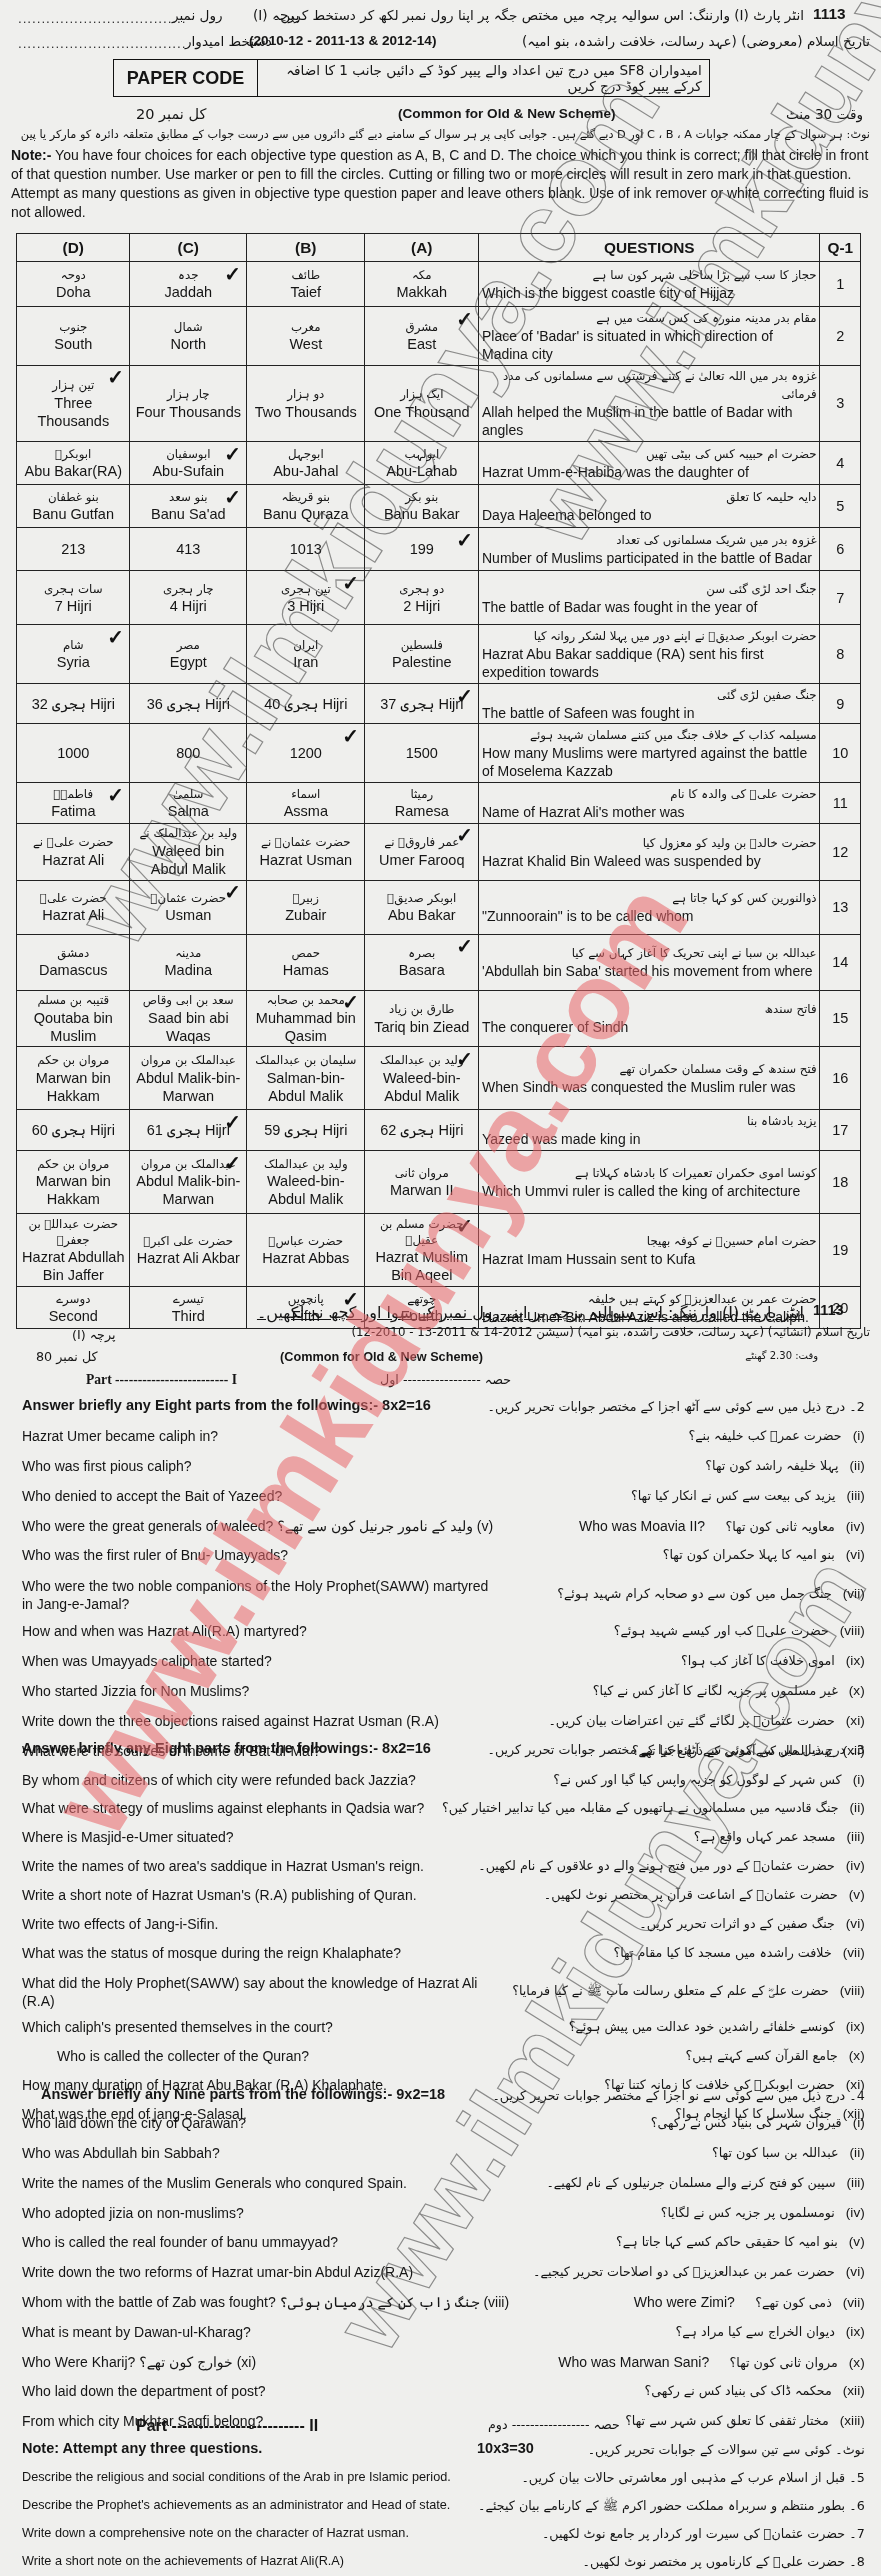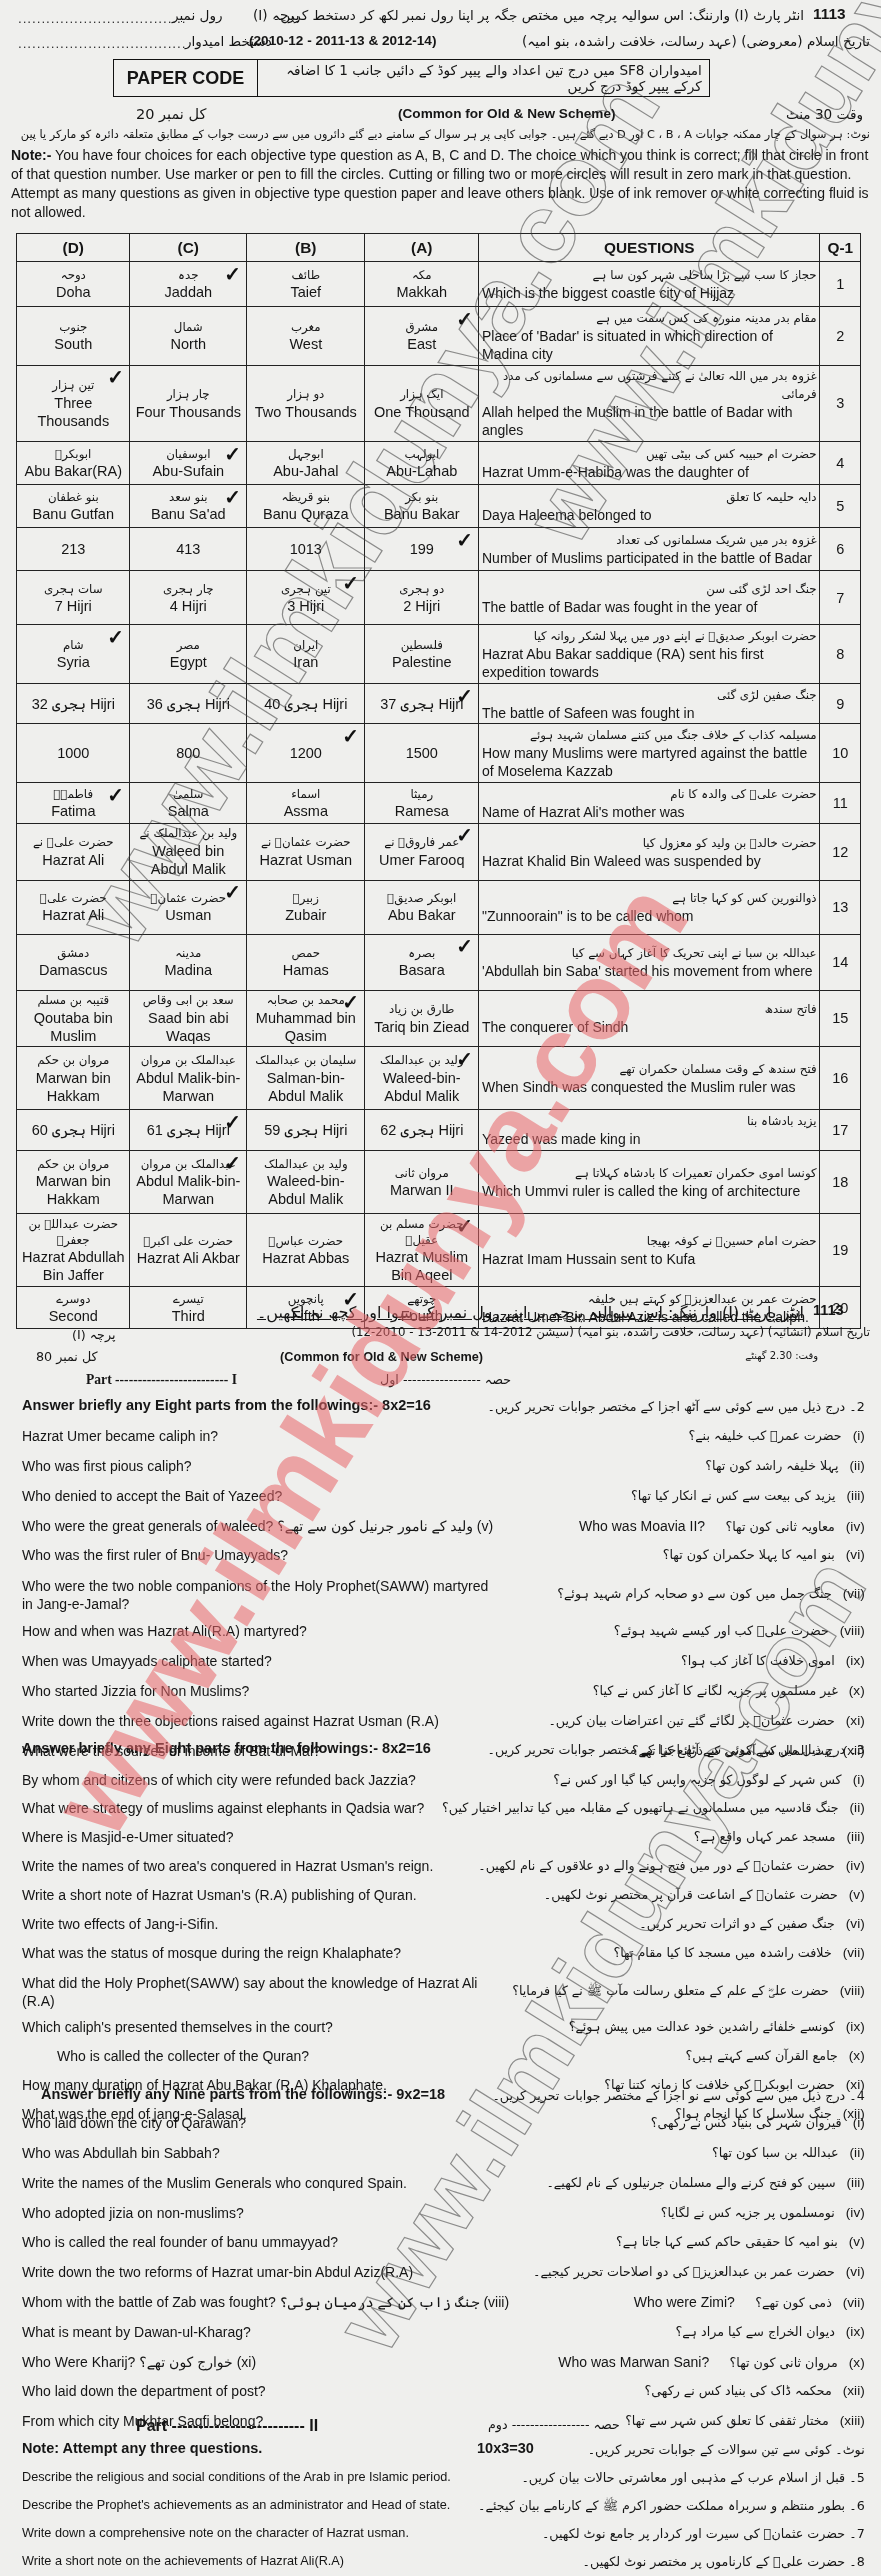--- a/index.html
+++ b/index.html
@@ -530,21 +530,21 @@
 
   <div class="heading" style="left:22px;top:1740px;">Answer briefly any  Eight  parts from the followings:-  8x2=16</div>
   <div class="rline" style="top:1742px;width:425px;">3۔ درج ذیل میں سے کوئی سے آٹھ اجزا کے مختصر جوابات تحریر کریں۔</div>
   <div id="q3-list">
       <div class="qline" style="left: 22px; top: 1772px; white-space: nowrap;">By whom and citizens of which city were refunded back Jazzia?</div>
       <div class="rline" style="top: 1772px;"><span class="roman">(i)</span><span>کس شہر کے لوگوں کو جزیہ واپس کیا گیا اور کس نے؟</span></div>
       <div class="qline" style="left: 22px; top: 1800px; white-space: nowrap;">What were strategy of muslims against elephants in Qadsia war?</div>
       <div class="rline" style="top: 1800px;"><span class="roman">(ii)</span><span>جنگ قادسیہ میں مسلمانوں نے ہاتھیوں کے مقابلہ میں کیا تدابیر اختیار کیں؟</span></div>
       <div class="qline" style="left: 22px; top: 1829px; white-space: nowrap;">Where is Masjid-e-Umer situated?</div>
       <div class="rline" style="top: 1829px;"><span class="roman">(iii)</span><span>مسجد عمر کہاں واقع ہے؟</span></div>
-      <div class="qline" style="left: 22px; top: 1858px; white-space: nowrap;">Write the names of two area's conquered in Hazrat Usman's reign.</div>
+      <div class="qline" style="left: 22px; top: 1858px; white-space: nowrap;">Write the names of two area's saddique in Hazrat Usman's reign.</div>
       <div class="rline" style="top: 1858px;"><span class="roman">(iv)</span><span>حضرت عثمانؓ کے دور میں فتح ہونے والے دو علاقوں کے نام لکھیں۔</span></div>
       <div class="qline" style="left: 22px; top: 1887px; white-space: nowrap;">Write a short note of Hazrat Usman's (R.A) publishing of Quran.</div>
       <div class="rline" style="top: 1887px;"><span class="roman">(v)</span><span>حضرت عثمانؓ کے اشاعت قرآن پر مختصر نوٹ لکھیں۔</span></div>
       <div class="qline" style="left: 22px; top: 1916px; white-space: nowrap;">Write two effects of Jang-i-Sifin.</div>
       <div class="rline" style="top: 1916px;"><span class="roman">(vi)</span><span>جنگ صفین کے دو اثرات تحریر کریں۔</span></div>
       <div class="qline" style="left: 22px; top: 1945px; white-space: nowrap;">What was the status of mosque during the reign Khalaphate?</div>
       <div class="rline" style="top: 1945px;"><span class="roman">(vii)</span><span>خلافت راشدہ میں مسجد کا کیا مقام تھا؟</span></div>
       <div class="qline" style="left: 22px; top: 1974px; white-space: normal; width: 470px; line-height: 18px;">What did the Holy Prophet(SAWW) say about the knowledge of Hazrat Ali (R.A)</div>
       <div class="rline" style="top: 1983px;"><span class="roman">(viii)</span><span>حضرت علیؓ کے علم کے متعلق رسالت مآب ﷺ نے کیا فرمایا؟</span></div>
       <div class="qline" style="left: 22px; top: 2019px; white-space: nowrap;">Which caliph's presented themselves in the court?</div>

